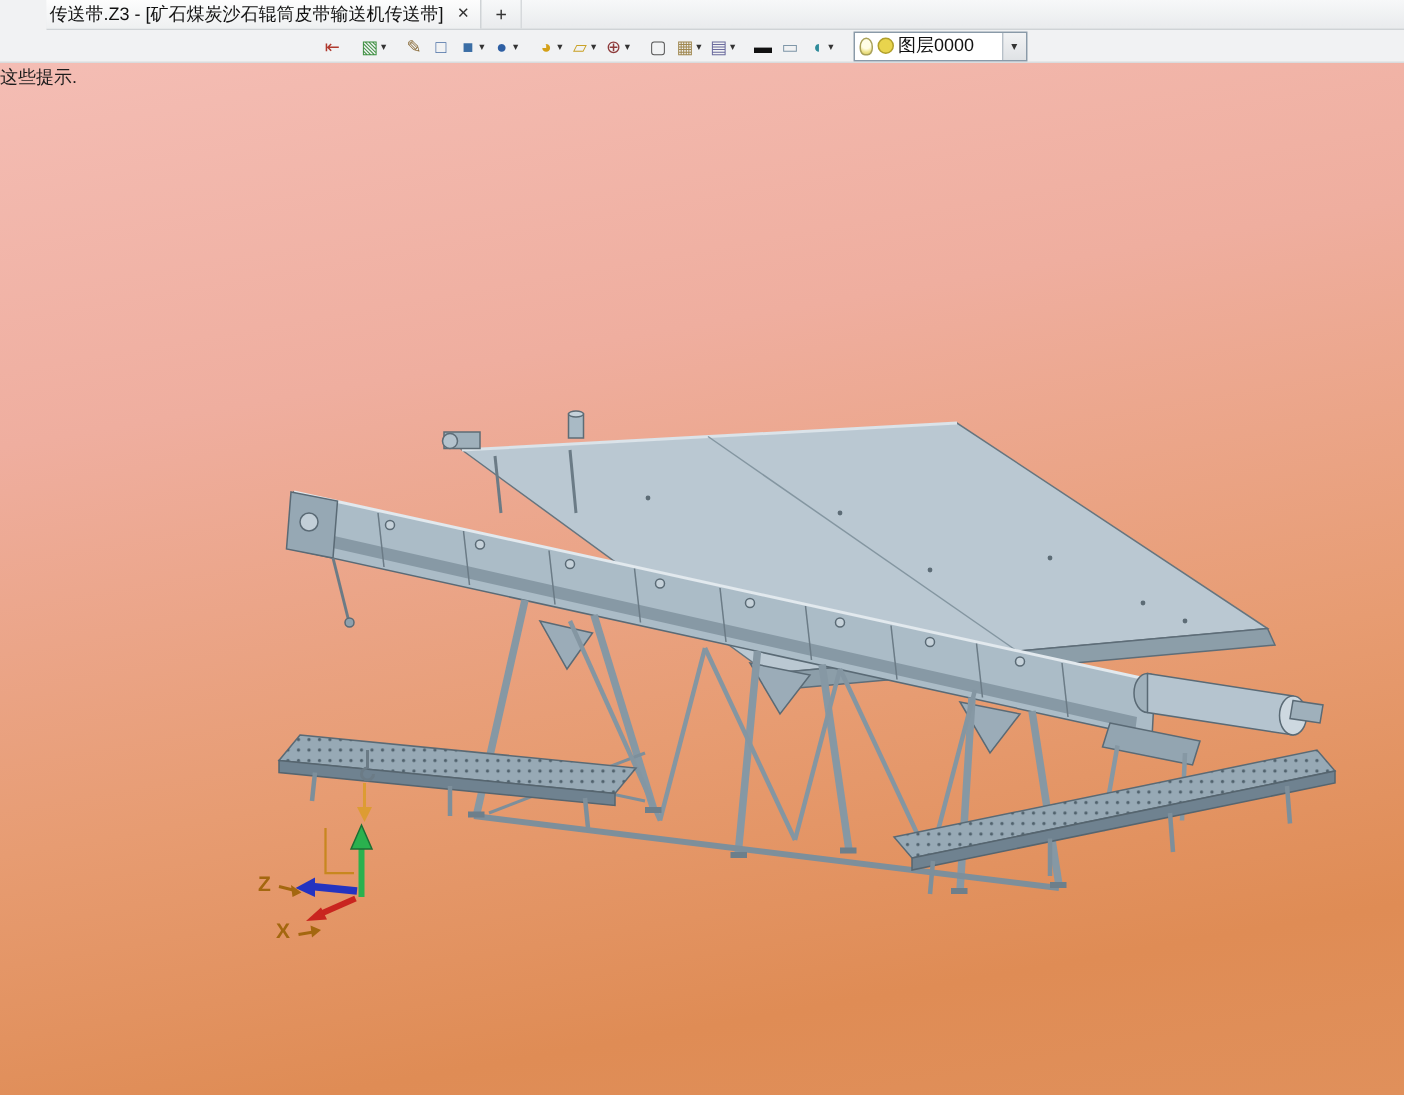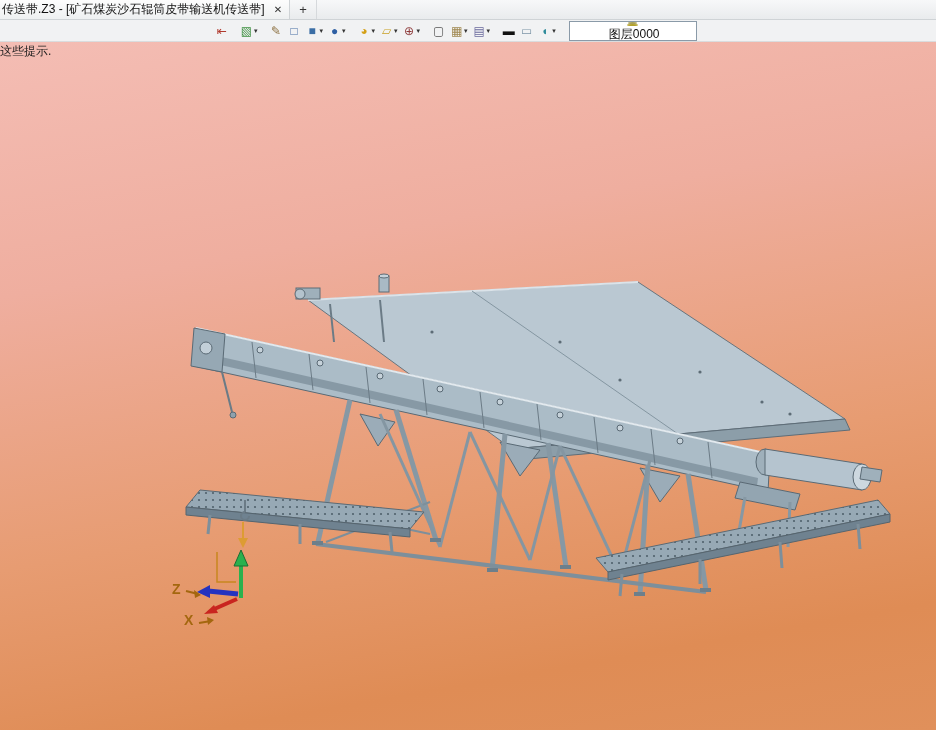--- a/index.html
+++ b/index.html
@@ -1,42 +1,42 @@
 <!DOCTYPE html>
 <html><head>
 <meta charset="utf-8">
 <style>
   html,body{margin:0;padding:0;width:936px;height:730px;overflow:hidden;
     font-family:"Liberation Sans","DejaVu Sans",sans-serif;}
   .app{width:936px;height:730px;display:flex;flex-direction:column;background:#f1f2f3;}
 
   
   .tabbar{height:20px;flex:0 0 20px;background:linear-gradient(#f7f8f9,#e9ebed);
-    border-bottom:1px solid #cfd3d6;display:flex;align-items:stretch;box-sizing:border-box;}
+    border-bottom:1px solid #cfd3d6;display:flex;align-items:stretch;box-sizing:border-box;margin-left:31px;}
   .tab{display:flex;align-items:center;padding:0 7px 0 2px;font-size:12px;color:#111;
     background:linear-gradient(#fdfdfd,#eef0f1);border-right:1px solid #cfd3d6;white-space:nowrap;}
   .tab-close{margin-left:9px;font-size:10px;color:#333;cursor:pointer;line-height:10px;}
   .newtab{display:flex;align-items:center;justify-content:center;width:26px;font-size:13px;
     color:#333;border-right:1px solid #d6d9dc;cursor:pointer;}
 
   
   .toolbar{height:22px;flex:0 0 22px;background:#f1f2f3;border-bottom:1px solid #dadcde;
     display:flex;align-items:center;padding-left:213px;box-sizing:border-box;}
   .tbtn{display:inline-flex;align-items:center;height:19px;padding:0 2px;margin-right:1px;
     cursor:pointer;}
   .tbtn .g{min-width:13px;text-align:center;font-size:12px;line-height:14px;}
   .tbtn .dd{font-size:7px;color:#333;margin-left:1px;}
   .sep{width:7px;}
   .c0{color:#b03a2e}.c1{color:#3f9142}.c2{color:#8a6d3b}.c3{color:#4a6fa5}
   .c4{color:#3b6ea5}.c5{color:#2e5fa3}.c6{color:#d4a017}.c7{color:#c9a227}
   .c8{color:#8e3b3b}.c9{color:#555}.c10{color:#a08850}.c11{color:#6b6b9e}
   .c12{color:#111}.c13{color:#7f97a8}.c14{color:#2e8b9a}
 
-  .layer-combo{margin-left:10px;display:flex;align-items:center;height:20px;width:128px;
-    background:#fff;border:1px solid #8a9aa8;box-sizing:border-box;padding-left:3px;cursor:pointer;flex-direction:column;}
+  .layer-combo{margin-left:10px;display:flex;align-items:center;height:20px;width:116px;
+    background:#fff;border:1px solid #8a9aa8;box-sizing:border-box;padding-left:3px;cursor:pointer;}
   .bulb{width:9px;height:12px;border-radius:50% 50% 40% 40%;margin-right:3px;
     background:radial-gradient(circle at 50% 35%, #fffde6 0 40%, #efe48e 70%, #d9cc62 100%);
     border:1px solid #a9a159;box-sizing:border-box;}
   .layer-dot{width:11px;height:11px;border-radius:50%;background:#e8d44d;border:1px solid #b1a02c;
     box-sizing:border-box;margin-right:3px;}
   .layer-name{font-size:12px;color:#111;}
   .combo-arrow{margin-left:auto;width:15px;height:18px;display:flex;align-items:center;
     justify-content:center;font-size:8px;color:#333;background:linear-gradient(#f2f3f4,#dfe2e5);
     border-left:1px solid #b7c0c8;}
 

